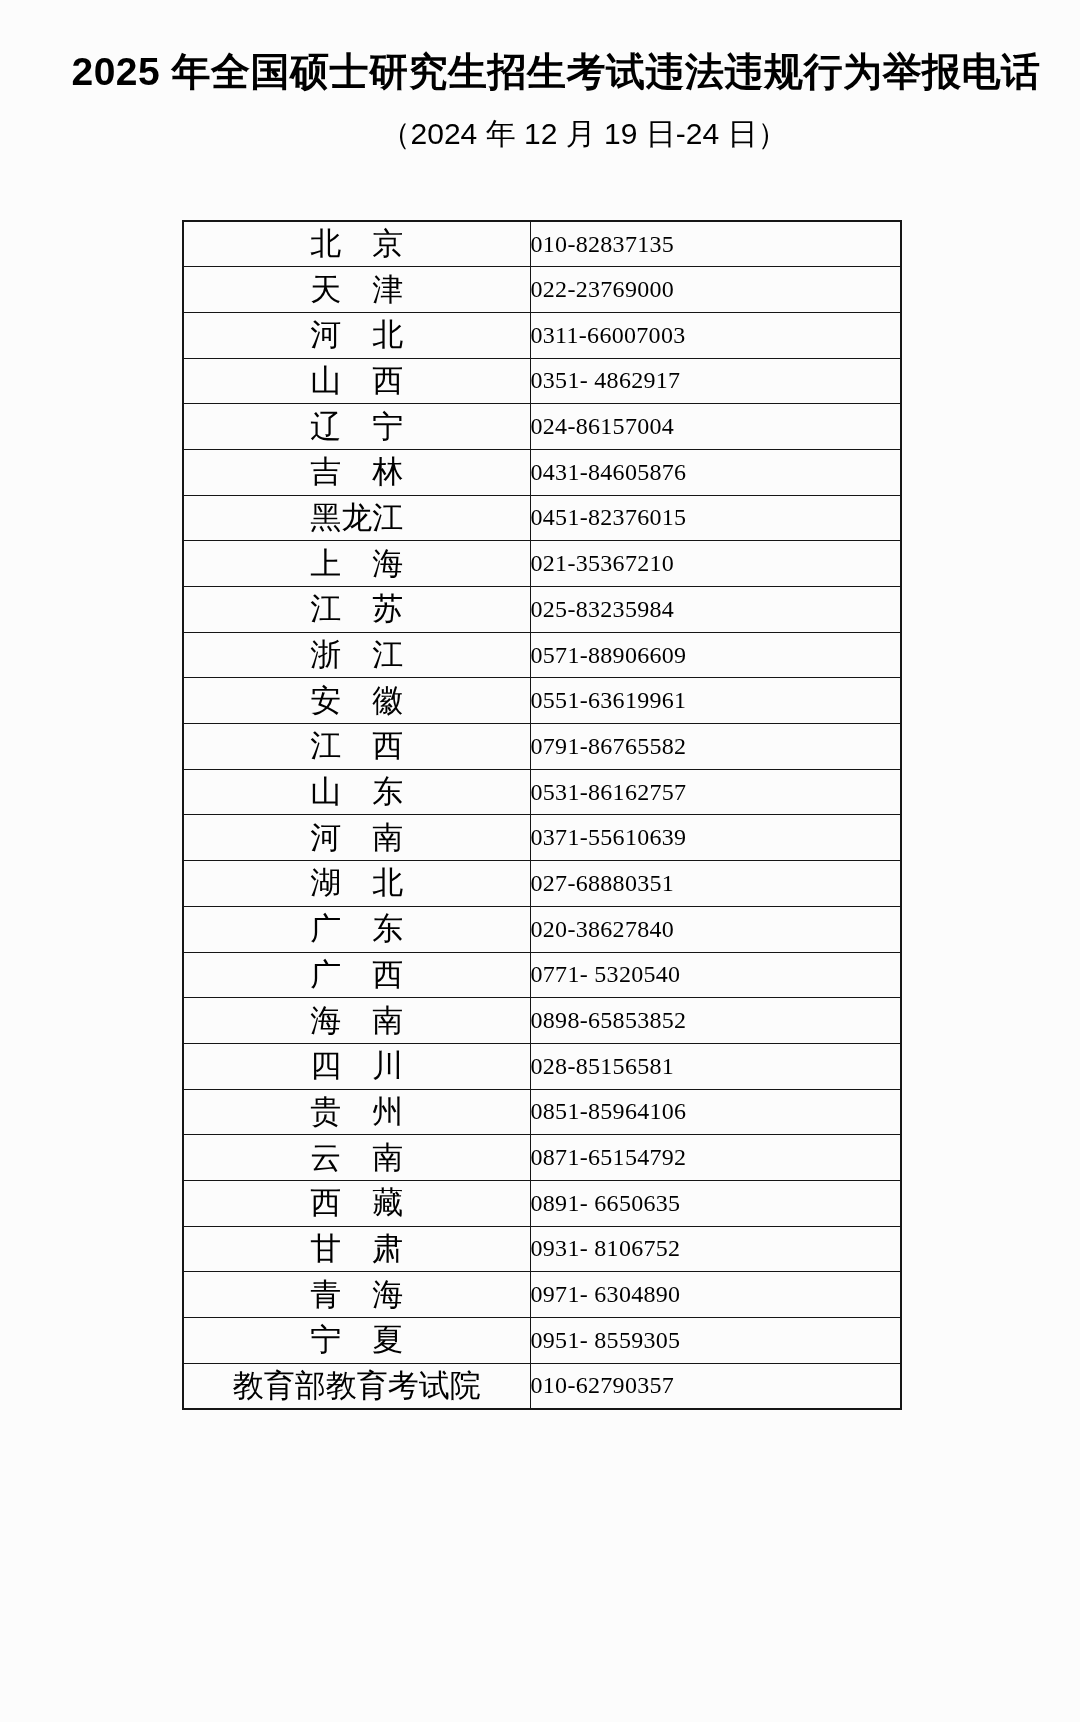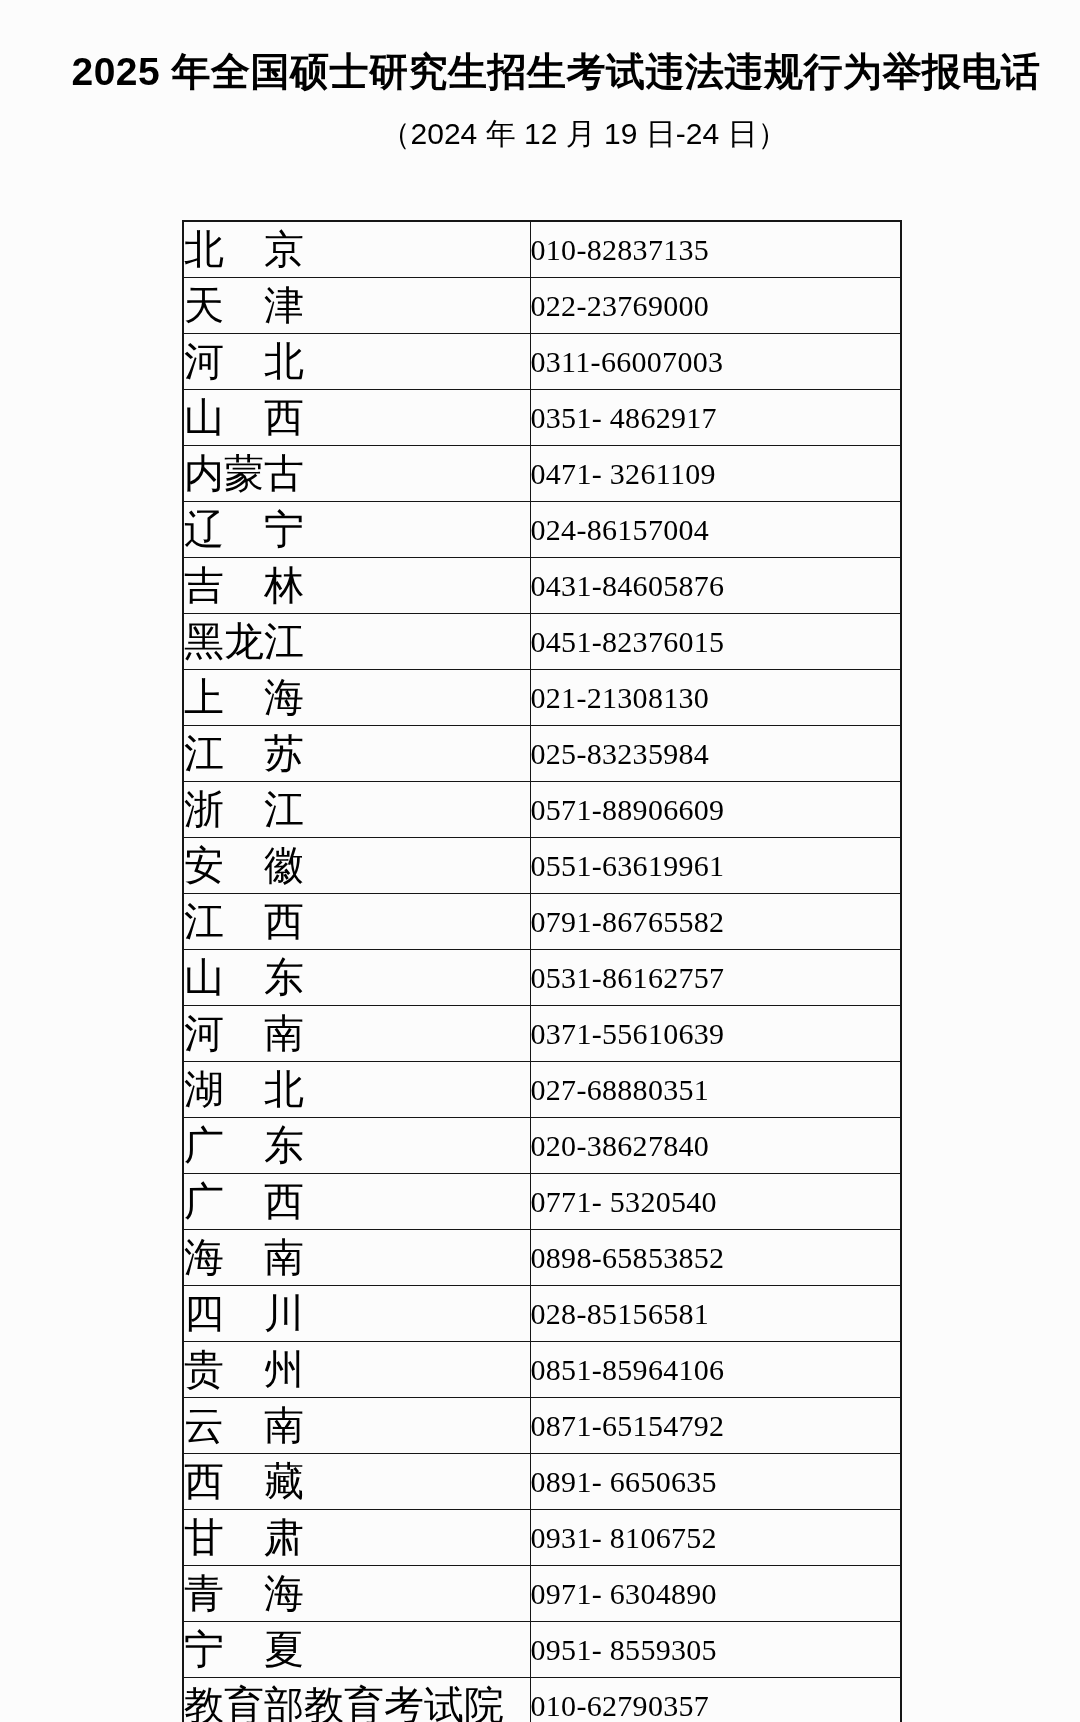--- a/index.html
+++ b/index.html
@@ -58,25 +58,26 @@
   }
   table.phone-table td {
     border: 1.5px solid var(--line);
     height: 45.7px;
     padding: 0;
     vertical-align: middle;
     overflow: hidden;
     white-space: nowrap;
   }
   td.region-cell {
-    font-size: 40px;
+    font-size: 31px;
     padding-left: 12px;
+    text-align: center;
   }
   td.phone-cell {
-    font-size: 30px;
+    font-size: 24px;
     padding-left: 13px;
     letter-spacing: 0.3px;
   }
 </style>
 </head>
 <body>
 
 <h1 class="title">2025 年全国硕士研究生招生考试违法违规行为举报电话</h1>
 
 <div class="subtitle">（2024 年 12 月 19 日-24 日）</div>
@@ -100,43 +101,39 @@
   <tr>
     <td class="region-cell">河　北</td>
     <td class="phone-cell">0311-66007003</td>
   </tr>
 
   <tr>
     <td class="region-cell">山　西</td>
     <td class="phone-cell">0351- 4862917</td>
   </tr>
 
-  <tr>
-    <td class="region-cell">内蒙古</td>
-    <td class="phone-cell">0471- 3261109</td>
-  </tr>
 
   <tr>
     <td class="region-cell">辽　宁</td>
     <td class="phone-cell">024-86157004</td>
   </tr>
 
   <tr>
     <td class="region-cell">吉　林</td>
     <td class="phone-cell">0431-84605876</td>
   </tr>
 
   <tr>
     <td class="region-cell">黑龙江</td>
     <td class="phone-cell">0451-82376015</td>
   </tr>
 
   <tr>
     <td class="region-cell">上　海</td>
-    <td class="phone-cell">021-21308130</td>
+    <td class="phone-cell">021-35367210</td>
   </tr>
 
   <tr>
     <td class="region-cell">江　苏</td>
     <td class="phone-cell">025-83235984</td>
   </tr>
 
   <tr>
     <td class="region-cell">浙　江</td>
     <td class="phone-cell">0571-88906609</td>

